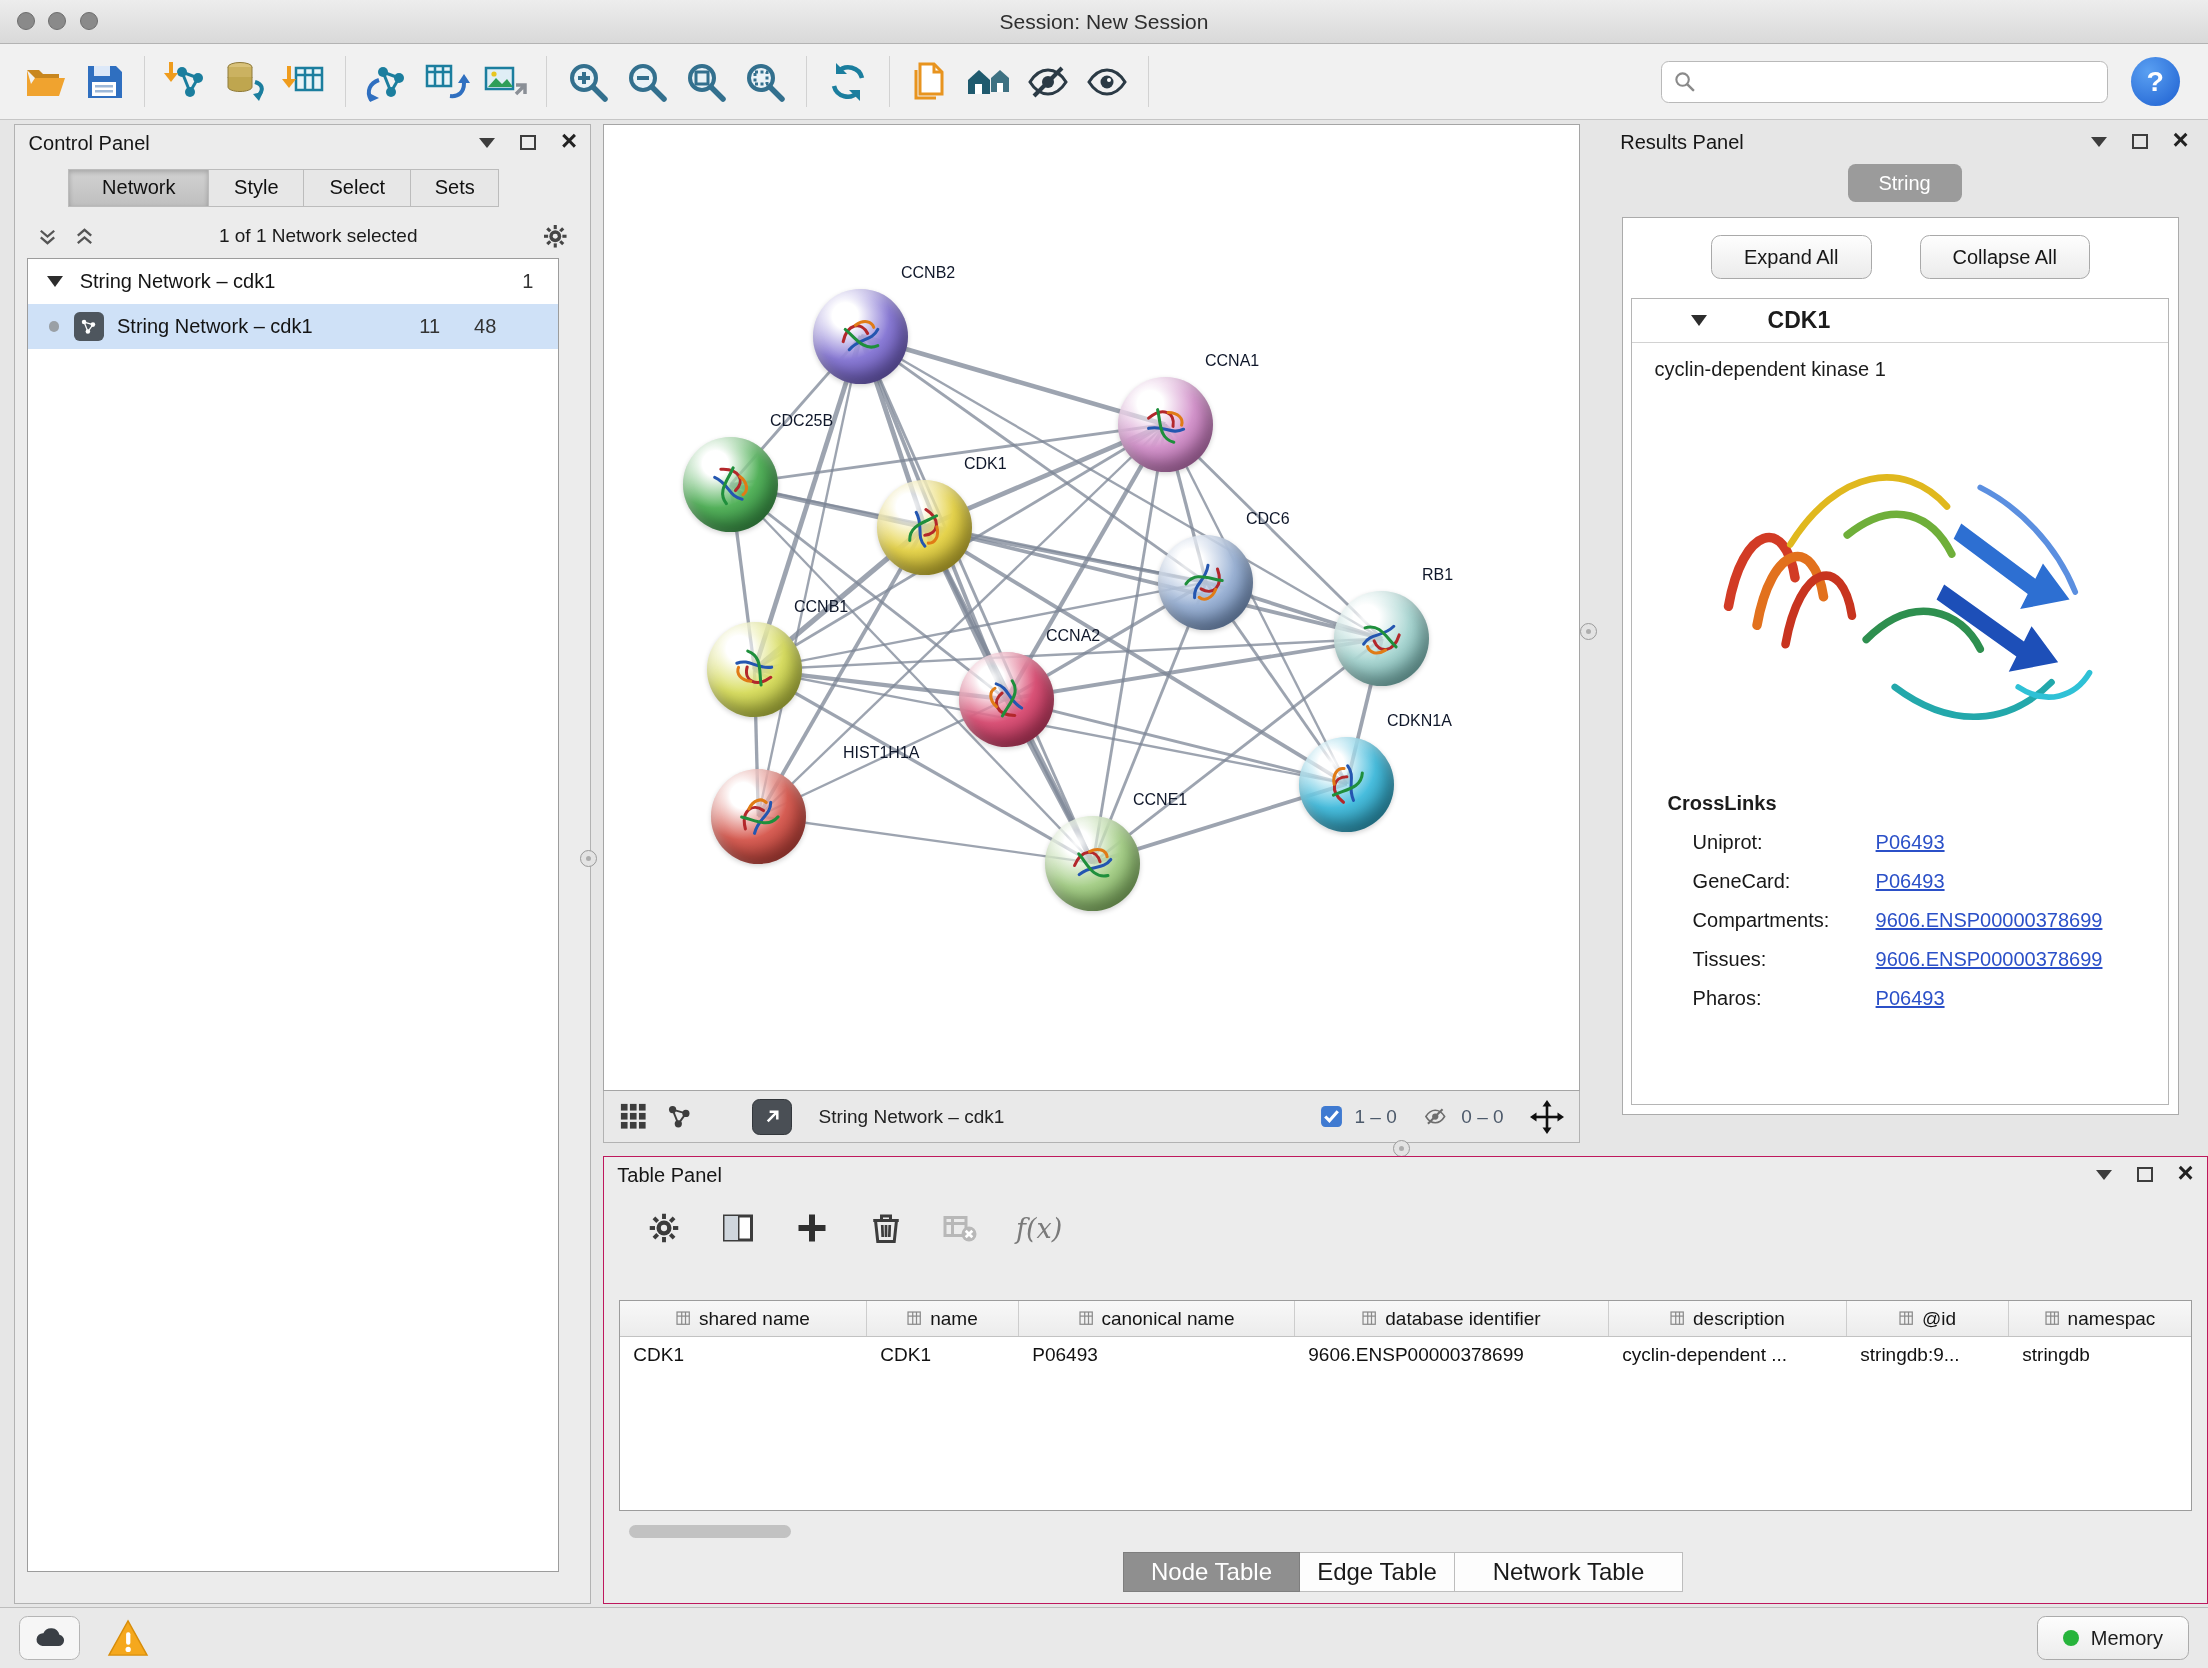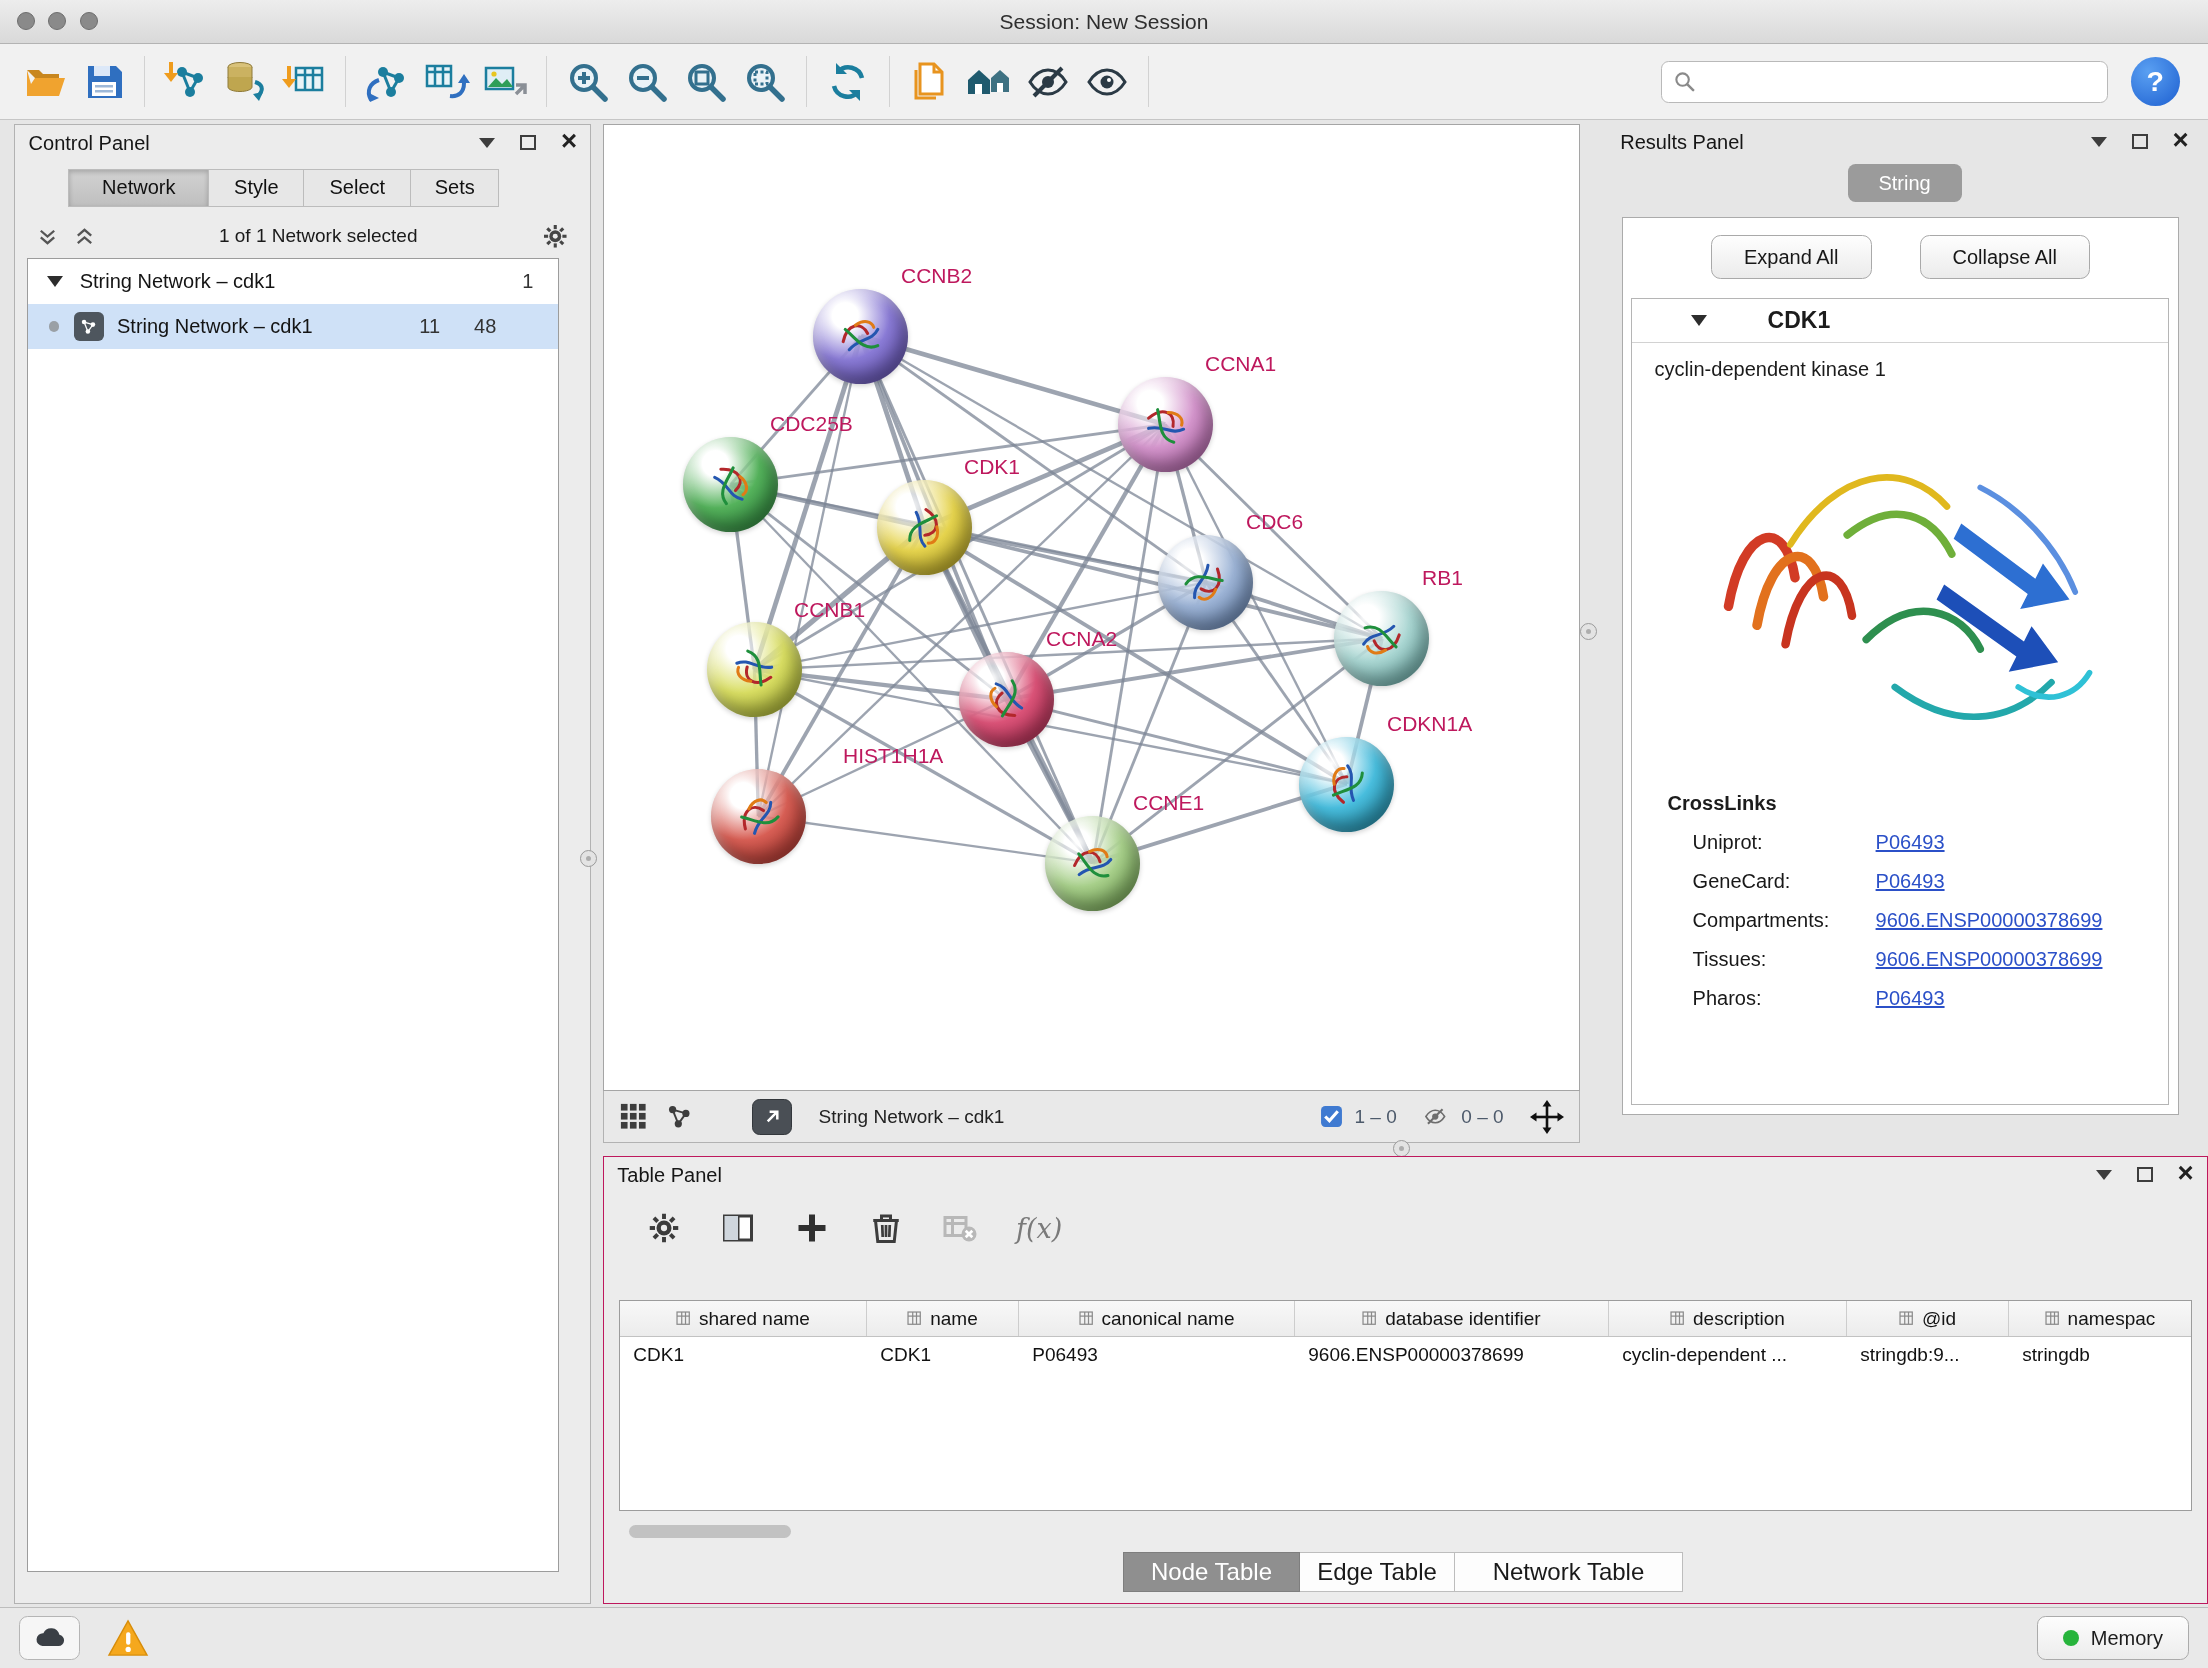--- a/index.html
+++ b/index.html
@@ -56,21 +56,21 @@
     display:flex;align-items:center;justify-content:center;flex:0 0 auto;}
   .child-counts{margin-left:auto;display:flex;gap:34px;padding-right:62px;color:#333;}
 
   
   .net-canvas{position:absolute;left:603px;top:124px;width:977px;height:967px;background:#fff;
     border:1px solid #a5a5a5;overflow:hidden;}
   .net-canvas svg.edges{position:absolute;left:0;top:0;}
   .node{position:absolute;width:95px;height:95px;border-radius:50%;
     box-shadow:inset -6.7px -10.5px 15px rgba(0,0,0,.30), inset 4.8px 6.7px 11.4px rgba(255,255,255,.45), 0 1.9px 4.8px rgba(0,0,0,.18);}
   .node svg{display:block;}
-  .node-label{position:absolute;font-size:21px;color:#be185d;white-space:nowrap;}
+  .node-label{position:absolute;font-size:16px;color:#0f172a;white-space:nowrap;}
 
   .nv-status{position:absolute;left:603px;top:1091px;width:977px;height:52px;background:#e9e9e9;
     border:1px solid #b2b2b2;border-top:none;display:flex;align-items:center;padding:0 15px;gap:17px;}
   .nv-icon{display:flex;align-items:center;justify-content:center;}
   .nv-arrow-btn{width:40px;height:36px;border-radius:7.6px;background:#4a4f55;border:1px solid #33373c;
     display:flex;align-items:center;justify-content:center;}
   .nv-arrow-btn svg{width:23px;height:23px;}
   .nv-name{font-size:19px;color:#222;margin-left:9.5px;}
   .nv-right{margin-left:auto;display:flex;align-items:center;gap:11.4px;}
   .nv-count{font-size:19px;color:#4d5a6b;}

